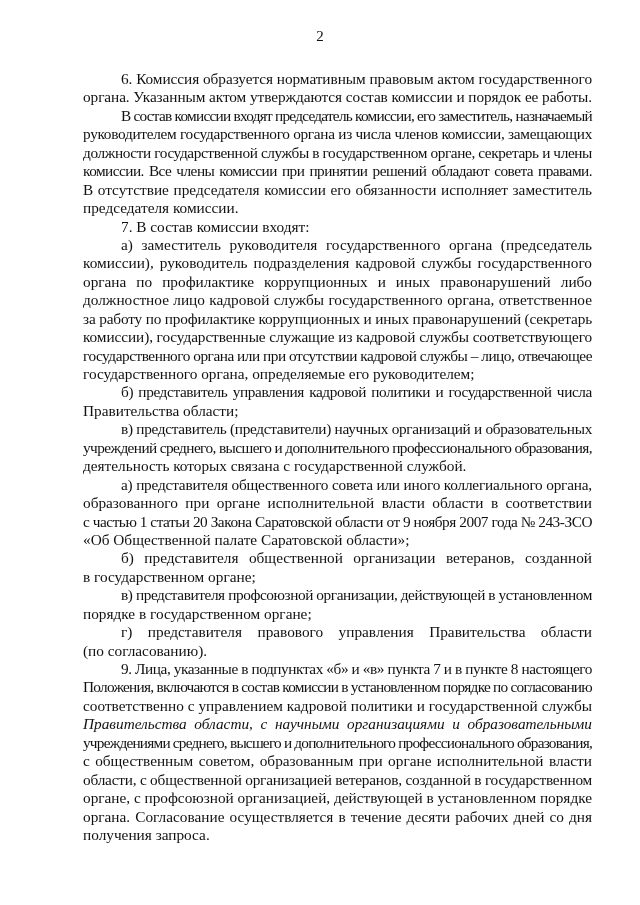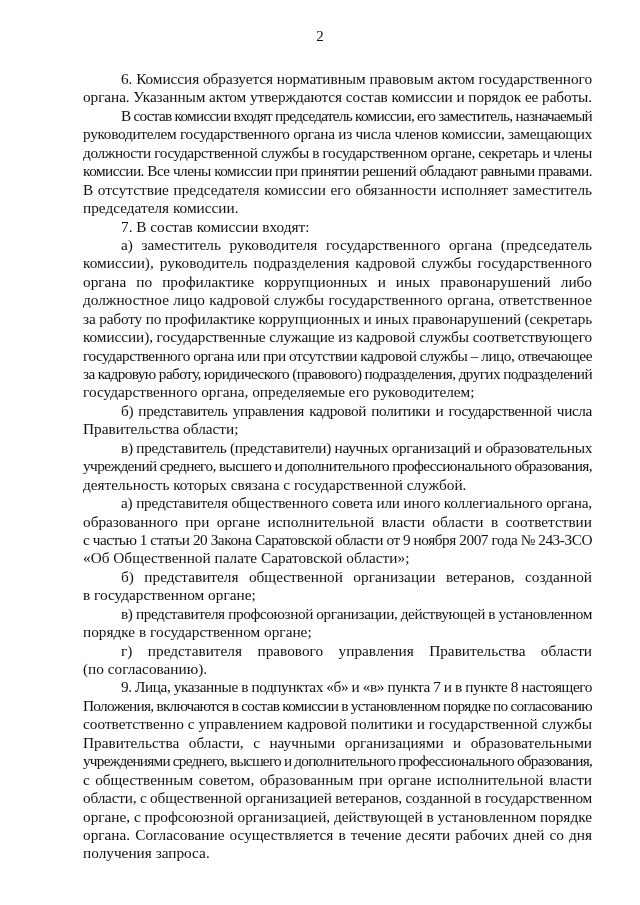--- a/index.html
+++ b/index.html
@@ -31,38 +31,37 @@
 
     <div class="paragraph">
       <span class="line indent" style="display: block; letter-spacing: -0.0508996px;">6. Комиссия образуется нормативным правовым актом государственного</span>
       <span class="line last" style="display: block; letter-spacing: -0.0774829px;">органа. Указанным актом утверждаются состав комиссии и порядок ее работы.</span>
     </div>
 
     <div class="paragraph">
       <span class="line indent" style="display: block; letter-spacing: -0.752467px;">В состав комиссии входят председатель комиссии, его заместитель, назначаемый</span>
       <span class="line" style="display: block; letter-spacing: -0.294764px;">руководителем государственного органа из числа членов комиссии, замещающих</span>
       <span class="line" style="display: block; letter-spacing: -0.388363px;">должности государственной службы в государственном органе, секретарь и члены</span>
-      <span class="line" style="display: block; letter-spacing: -0.525625px;">комиссии. Все члены комиссии при принятии решений обладают равными правами.</span>
+      <span class="line" style="display: block; letter-spacing: -0.525625px;">комиссии. Все члены комиссии при принятии решений обладают совета правами.</span>
       <span class="line" style="display: block;">В отсутствие председателя комиссии его обязанности исполняет заместитель</span>
       <span class="line last" style="display: block;">председателя комиссии.</span>
     </div>
 
     <div class="paragraph">
       <span class="line indent last" style="display: block;">7. В состав комиссии входят:</span>
     </div>
 
     <div class="paragraph">
       <span class="line indent" style="display: block;">а) заместитель руководителя государственного органа (председатель</span>
       <span class="line" style="display: block;">комиссии), руководитель подразделения кадровой службы государственного</span>
       <span class="line" style="display: block;">органа по профилактике коррупционных и иных правонарушений либо</span>
       <span class="line" style="display: block;">должностное лицо кадровой службы государственного органа, ответственное</span>
       <span class="line" style="display: block; letter-spacing: -0.161892px;">за работу по профилактике коррупционных и иных правонарушений (секретарь</span>
       <span class="line" style="display: block; letter-spacing: -0.087368px;">комиссии), государственные служащие из кадровой службы соответствующего</span>
       <span class="line" style="display: block; letter-spacing: -0.468141px;">государственного органа или при отсутствии кадровой службы – лицо, отвечающее</span>
-      <span class="line" style="display: block; letter-spacing: -0.621094px;">за кадровую работу, юридического (правового) подразделения, других подразделений</span>
       <span class="line last" style="display: block;">государственного органа, определяемые его руководителем;</span>
     </div>
 
     <div class="paragraph">
       <span class="line indent" style="display: block; letter-spacing: -0.391295px;">б) представитель управления кадровой политики и государственной числа</span>
       <span class="line last" style="display: block;">Правительства области;</span>
     </div>
 
     <div class="paragraph">
       <span class="line indent" style="display: block; letter-spacing: -0.300223px;">в) представитель (представители) научных организаций и образовательных</span>
@@ -90,21 +89,21 @@
 
     <div class="paragraph">
       <span class="line indent" style="display: block;">г) представителя правового управления Правительства области</span>
       <span class="line last" style="display: block;">(по согласованию).</span>
     </div>
 
     <div class="paragraph">
       <span class="line indent" style="display: block; letter-spacing: -0.420608px;">9. Лица, указанные в подпунктах «б» и «в» пункта 7 и в пункте 8 настоящего</span>
       <span class="line" style="display: block; letter-spacing: -0.74288px;">Положения, включаются в состав комиссии в установленном порядке по согласованию</span>
       <span class="line" style="display: block;">соответственно с управлением кадровой политики и государственной службы</span>
-      <span class="line" style="display: block;">Правительства области, с научными организациями и образовательными</span>
+      <span class="line" style="display: block; font-style: italic;">Правительства области, с научными организациями и образовательными</span>
       <span class="line" style="display: block; letter-spacing: -0.78481px;">учреждениями среднего, высшего и дополнительного профессионального образования,</span>
       <span class="line" style="display: block;">с общественным советом, образованным при органе исполнительной власти</span>
       <span class="line" style="display: block; letter-spacing: -0.2075px;">области, с общественной организацией ветеранов, созданной в государственном</span>
       <span class="line" style="display: block; letter-spacing: -0.00990317px;">органе, с профсоюзной организацией, действующей в установленном порядке</span>
       <span class="line" style="display: block;">органа. Согласование осуществляется в течение десяти рабочих дней со дня</span>
       <span class="line last" style="display: block;">получения запроса.</span>
     </div>
 
   </div>
 </div>

